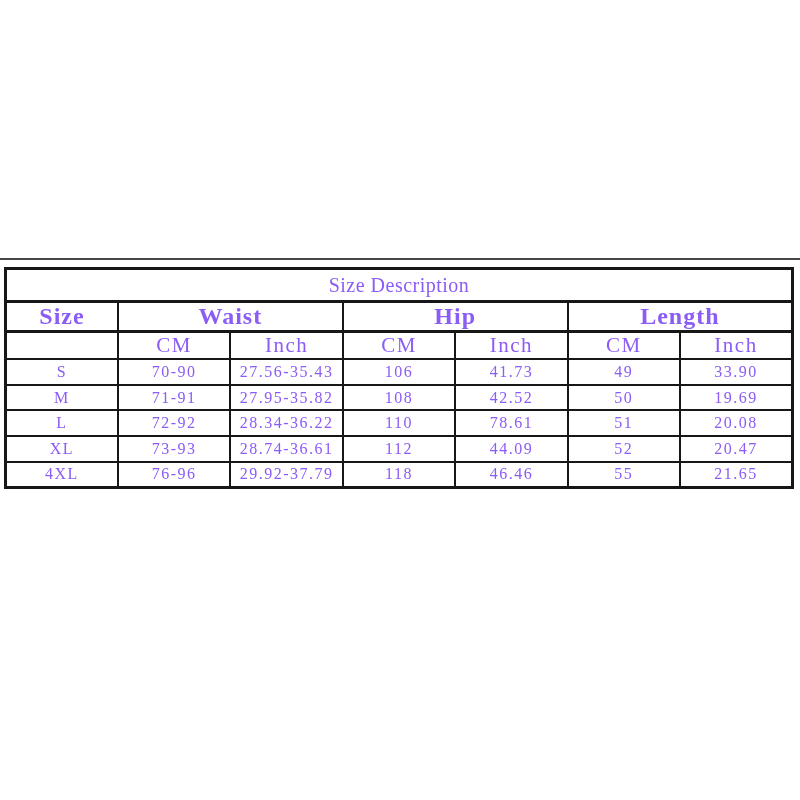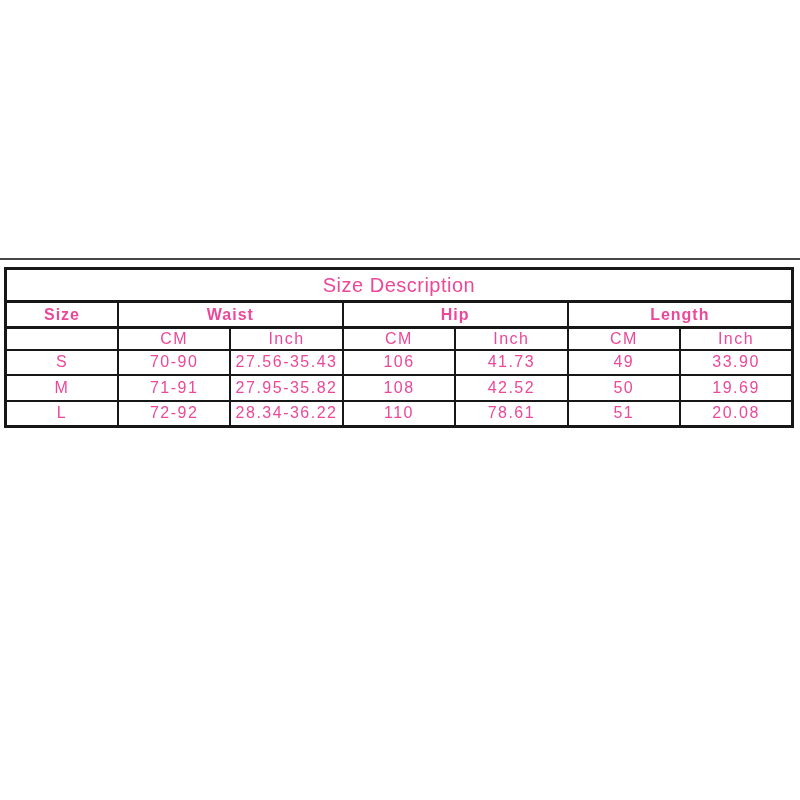--- a/index.html
+++ b/index.html
@@ -2,22 +2,22 @@
 <html><head>
 <meta charset="utf-8">
 <style>
   * { margin: 0; padding: 0; box-sizing: border-box; }
   html, body { background: #ffffff; }
   .canvas {
     position: relative;
     width: 800px;
     height: 800px;
     background: #ffffff;
-    font-family: Liberation Sans, sans-serif;
-    color: #ec4899;
+    font-family: Liberation Serif, serif;
+    color: #8b5cf6;
     overflow: hidden;
   }
   .top-rule {
     position: absolute;
     top: 258px;
     left: 0;
     width: 800px;
     height: 2px;
     background: #474747;
   }
@@ -43,28 +43,28 @@
   table.size-chart { border: 3px solid #171717; }
   tr.title-row td {
     height: 33px;
     font-size: 20px;
     letter-spacing: 0.5px;
     font-weight: 400;
     border-bottom-width: 3px;
   }
   tr.group-header-row td {
     height: 26px;
-    font-size: 16px;
+    font-size: 24px;
     font-weight: 700;
     letter-spacing: 1px;
     border-bottom-width: 3px;
   }
   tr.unit-header-row td {
     height: 22px;
-    font-size: 16px;
+    font-size: 21px;
   }
   tr.data-row td {
     height: 25.7px;
   }
 </style>
 </head>
 <body>
 
 <div class="canvas">
 
@@ -122,16 +122,34 @@
       </tr>
       <tr class="data-row">
         <td>L</td>
         <td>72-92</td>
         <td>28.34-36.22</td>
         <td>110</td>
         <td>78.61</td>
         <td>51</td>
         <td>20.08</td>
       </tr>
+      <tr class="data-row">
+        <td>XL</td>
+        <td>73-93</td>
+        <td>28.74-36.61</td>
+        <td>112</td>
+        <td>44.09</td>
+        <td>52</td>
+        <td>20.47</td>
+      </tr>
+      <tr class="data-row">
+        <td>4XL</td>
+        <td>76-96</td>
+        <td>29.92-37.79</td>
+        <td>118</td>
+        <td>46.46</td>
+        <td>55</td>
+        <td>21.65</td>
+      </tr>
     </tbody>
   </table>
 
 </div>
 
 </body></html>

